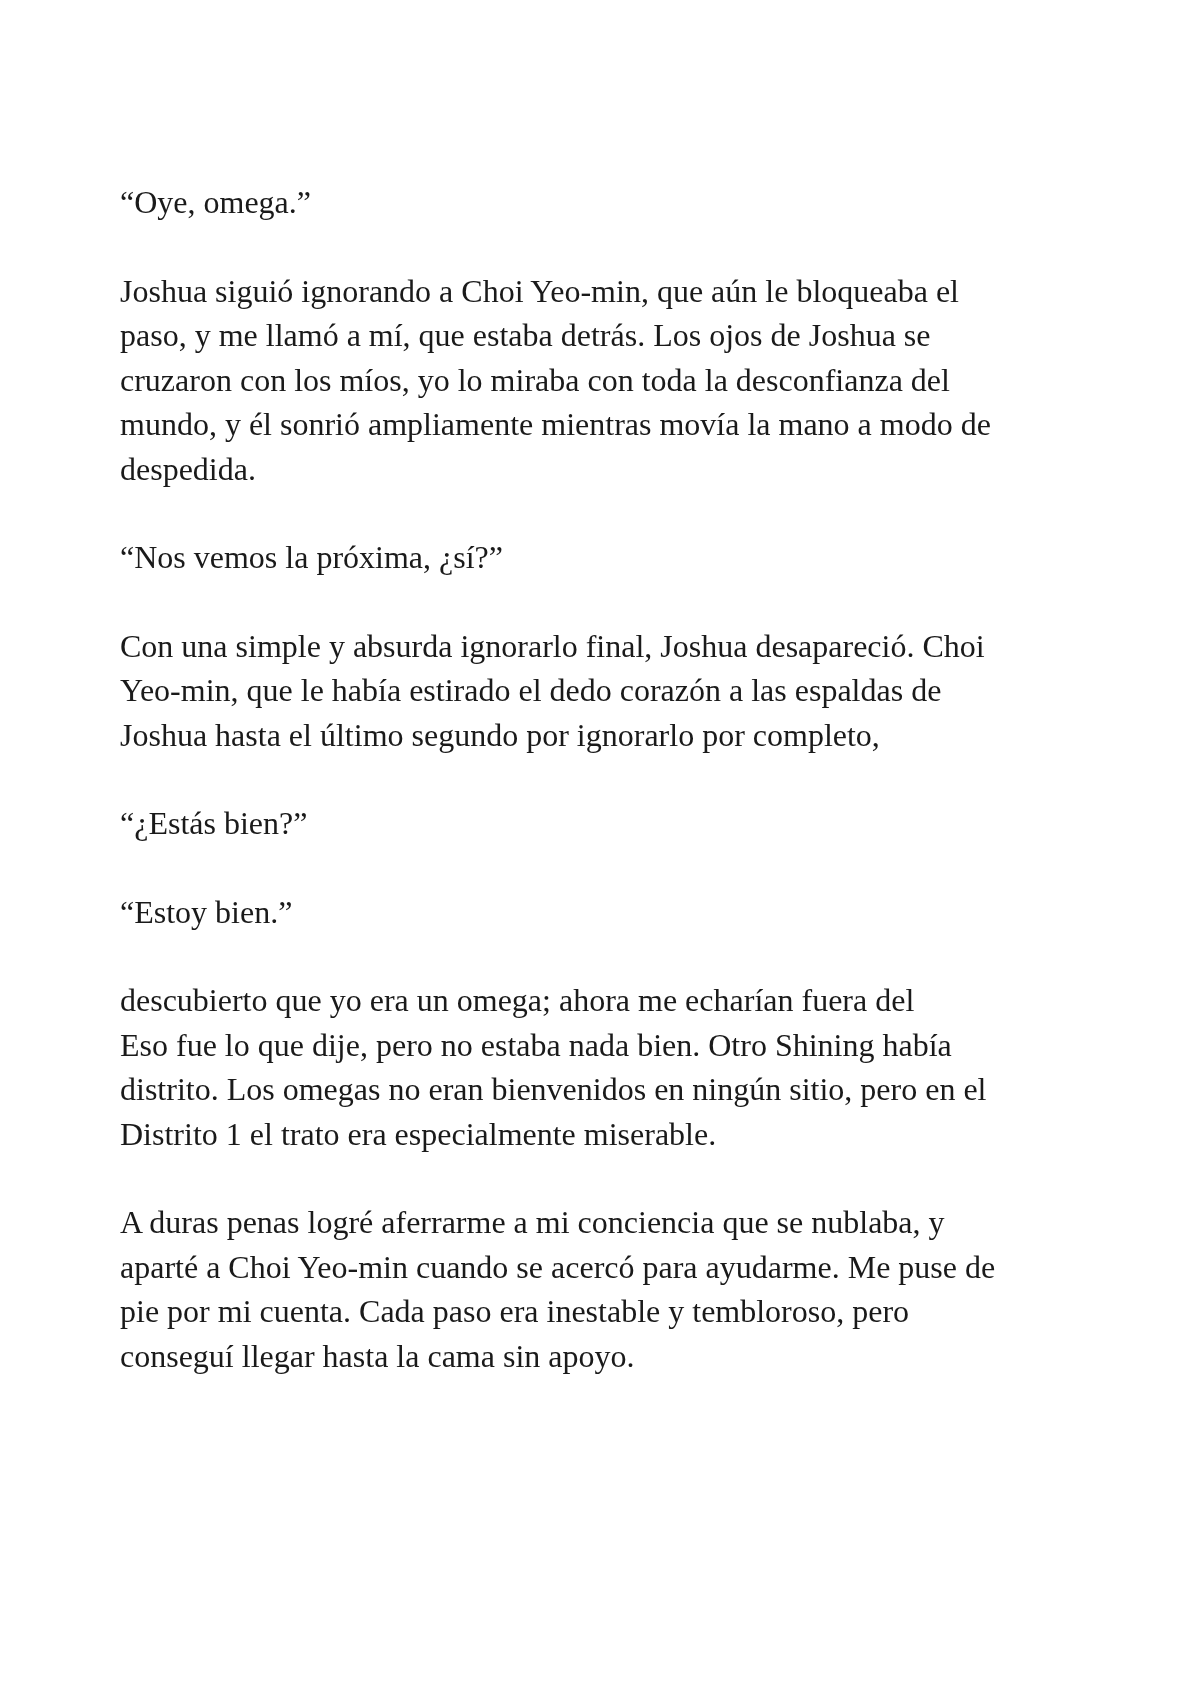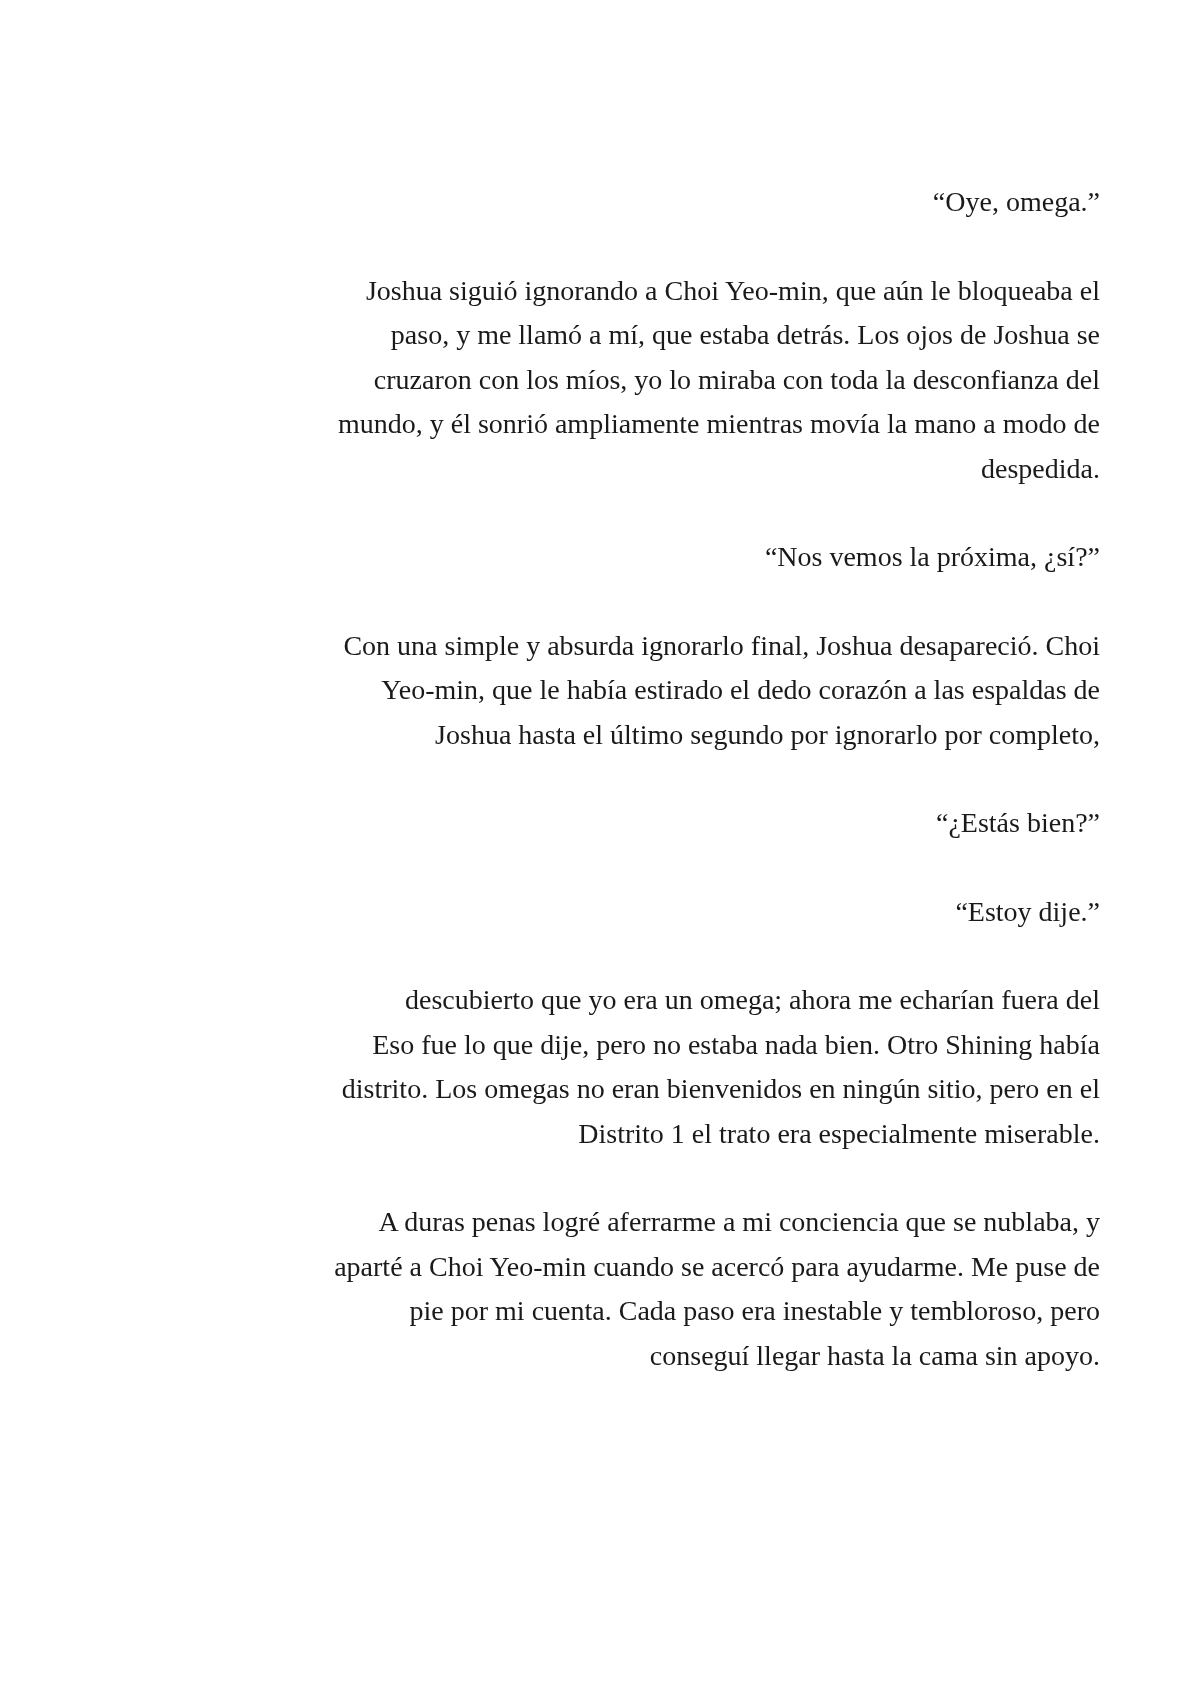--- a/index.html
+++ b/index.html
@@ -1,20 +1,20 @@
 <!DOCTYPE html>
 <html><head>
 <meta charset="utf-8">
 <style>
   html, body { margin: 0; padding: 0; background: #ffffff; }
   body { width: 1200px; height: 1700px; overflow: hidden; position: relative; }
   .page {
     position: absolute; left: 120px; top: 180px; width: 980px;
     font-family: "Liberation Serif", "DejaVu Serif", serif;
-    font-size: 28px; line-height: 44.5px; color: #1a1a1a; text-align: right;
+    font-size: 32px; line-height: 44.5px; color: #1a1a1a;
   }
   .para { margin: 0 0 44px 0; }
   .line { display: block; white-space: nowrap; }
 </style>
 </head>
 <body>
 
 <div class="page">
   <p class="para">
     <span class="line">“Oye, omega.”</span>
@@ -31,21 +31,21 @@
   </p>
   <p class="para">
     <span class="line">Con una simple y absurda ignorarlo final, Joshua desapareció. Choi</span>
     <span class="line">Yeo-min, que le había estirado el dedo corazón a las espaldas de</span>
     <span class="line">Joshua hasta el último segundo por ignorarlo por completo,</span>
   </p>
   <p class="para">
     <span class="line">“¿Estás bien?”</span>
   </p>
   <p class="para">
-    <span class="line">“Estoy dije.”</span>
+    <span class="line">“Estoy bien.”</span>
   </p>
   <p class="para">
     <span class="line">descubierto que yo era un omega; ahora me echarían fuera del</span>
     <span class="line">Eso fue lo que dije, pero no estaba nada bien. Otro Shining había</span>
     <span class="line">distrito. Los omegas no eran bienvenidos en ningún sitio, pero en el</span>
     <span class="line">Distrito 1 el trato era especialmente miserable.</span>
   </p>
   <p class="para">
     <span class="line">A duras penas logré aferrarme a mi conciencia que se nublaba, y</span>
     <span class="line">aparté a Choi Yeo-min cuando se acercó para ayudarme. Me puse de</span>

